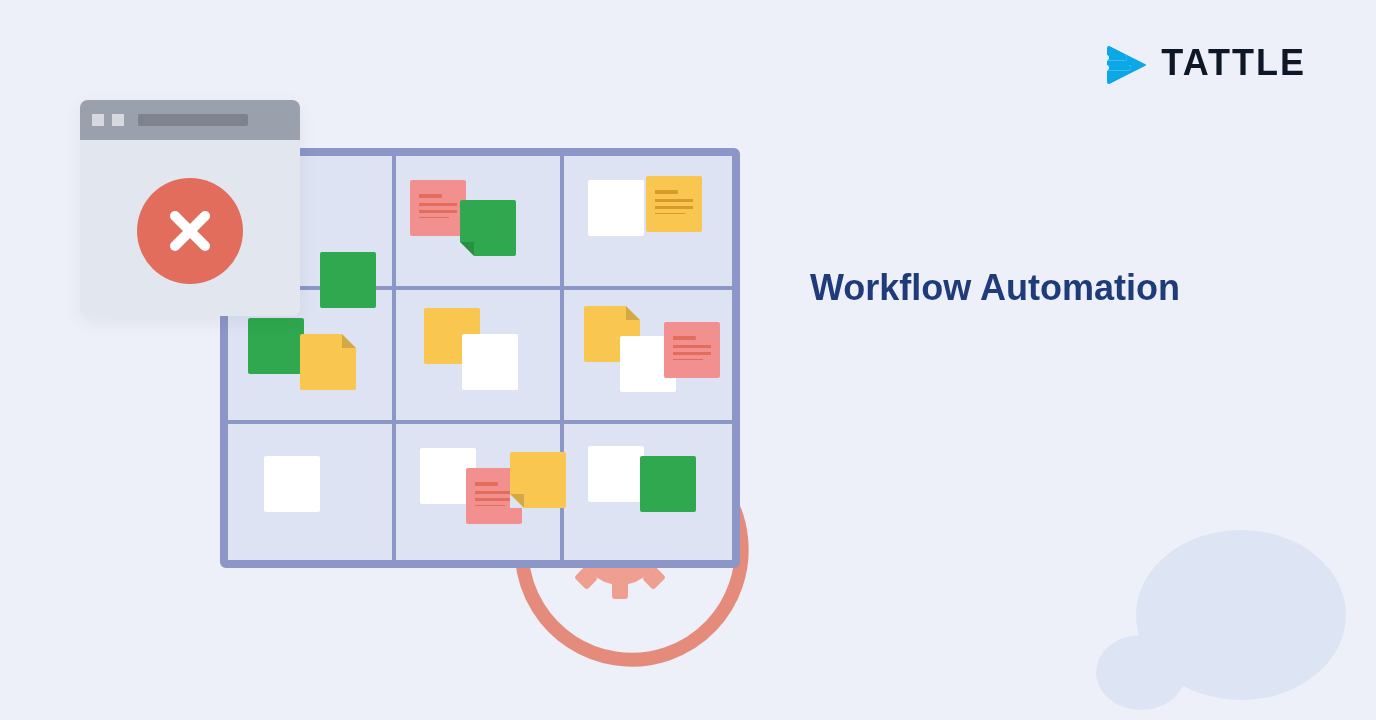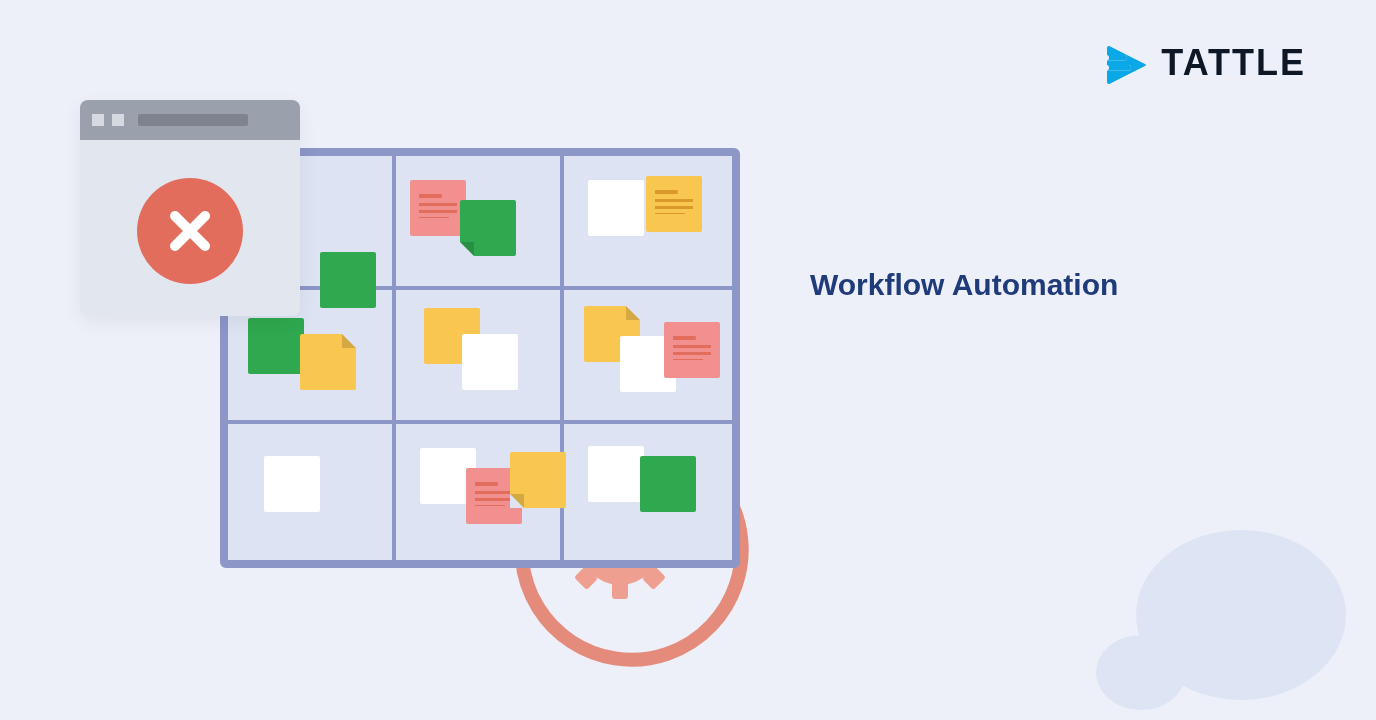--- a/index.html
+++ b/index.html
@@ -32,21 +32,21 @@
     width: 520px;
   }
   .headline .line1 {
     font-size: 42px;
     font-weight: 400;
     color: #1f3b7a;
     line-height: 1.3;
   }
   .headline .line2,
   .headline .line3 {
-    font-size: 30px;
+    font-size: 36px;
     font-weight: 700;
     color: #1f3b7a;
     line-height: 1.3;
   }
   .illustration {
     position: absolute;
     top: 100px;
     left: 80px;
     width: 640px;
     height: 540px;

